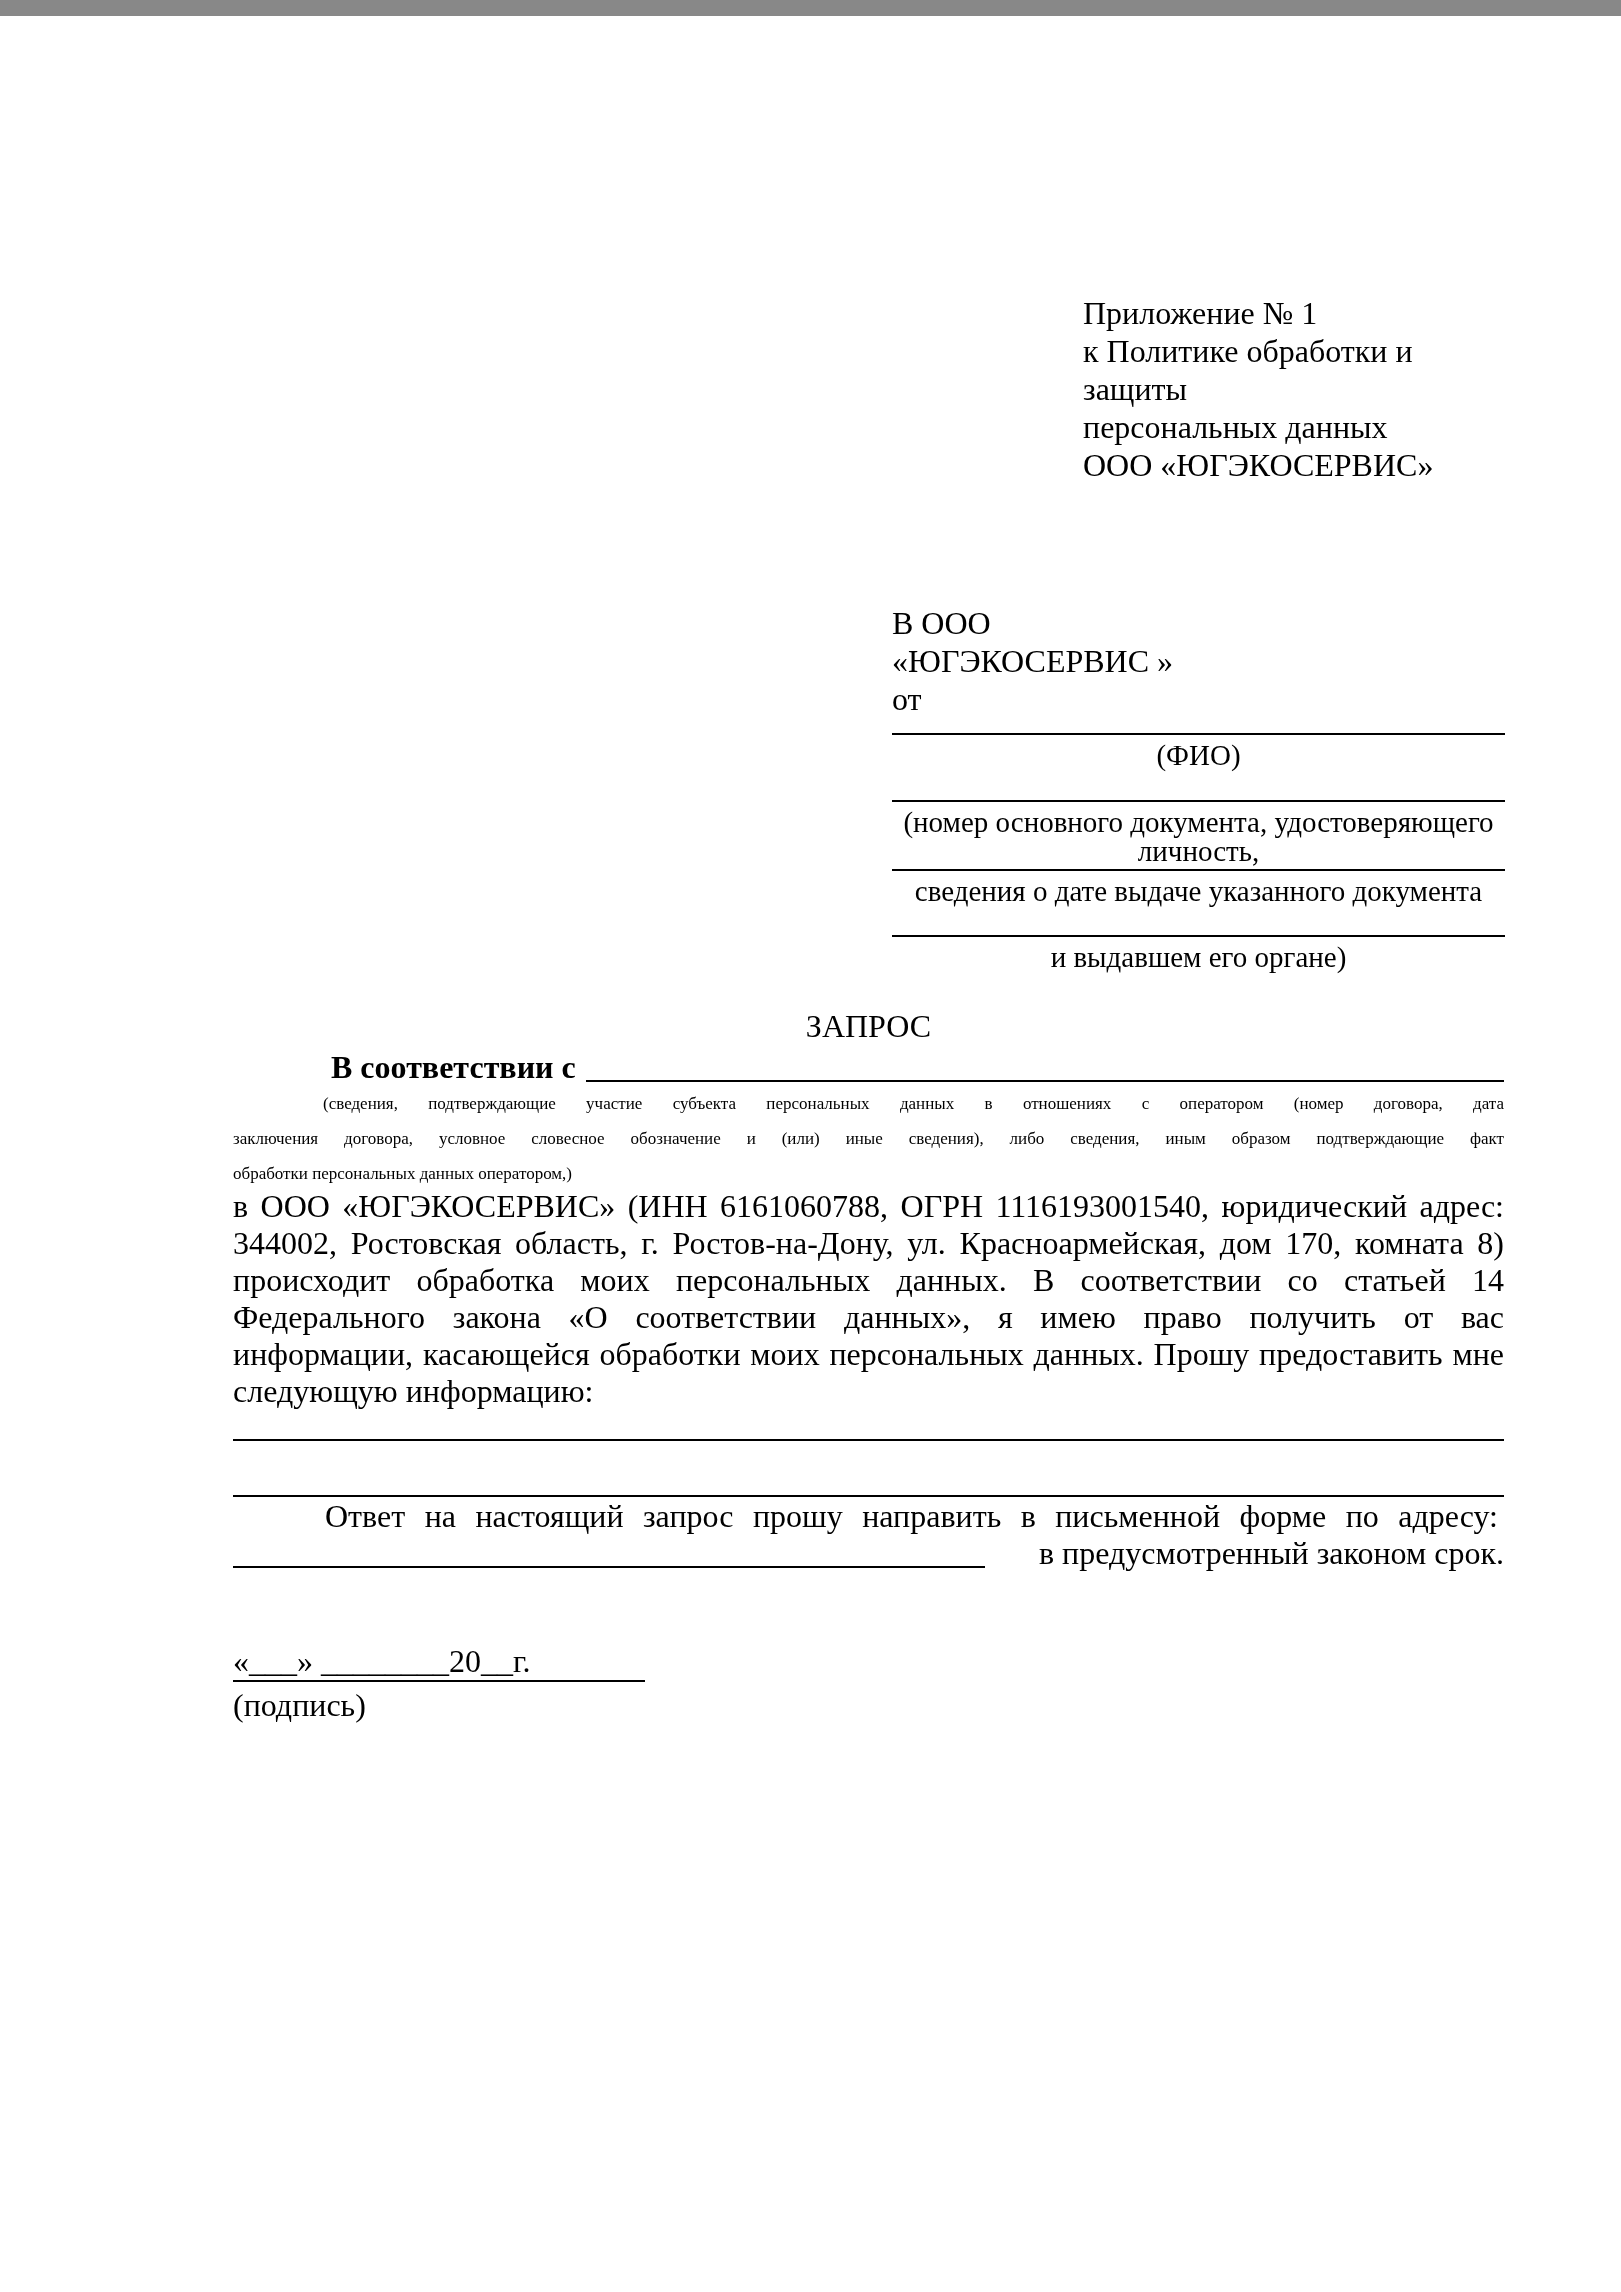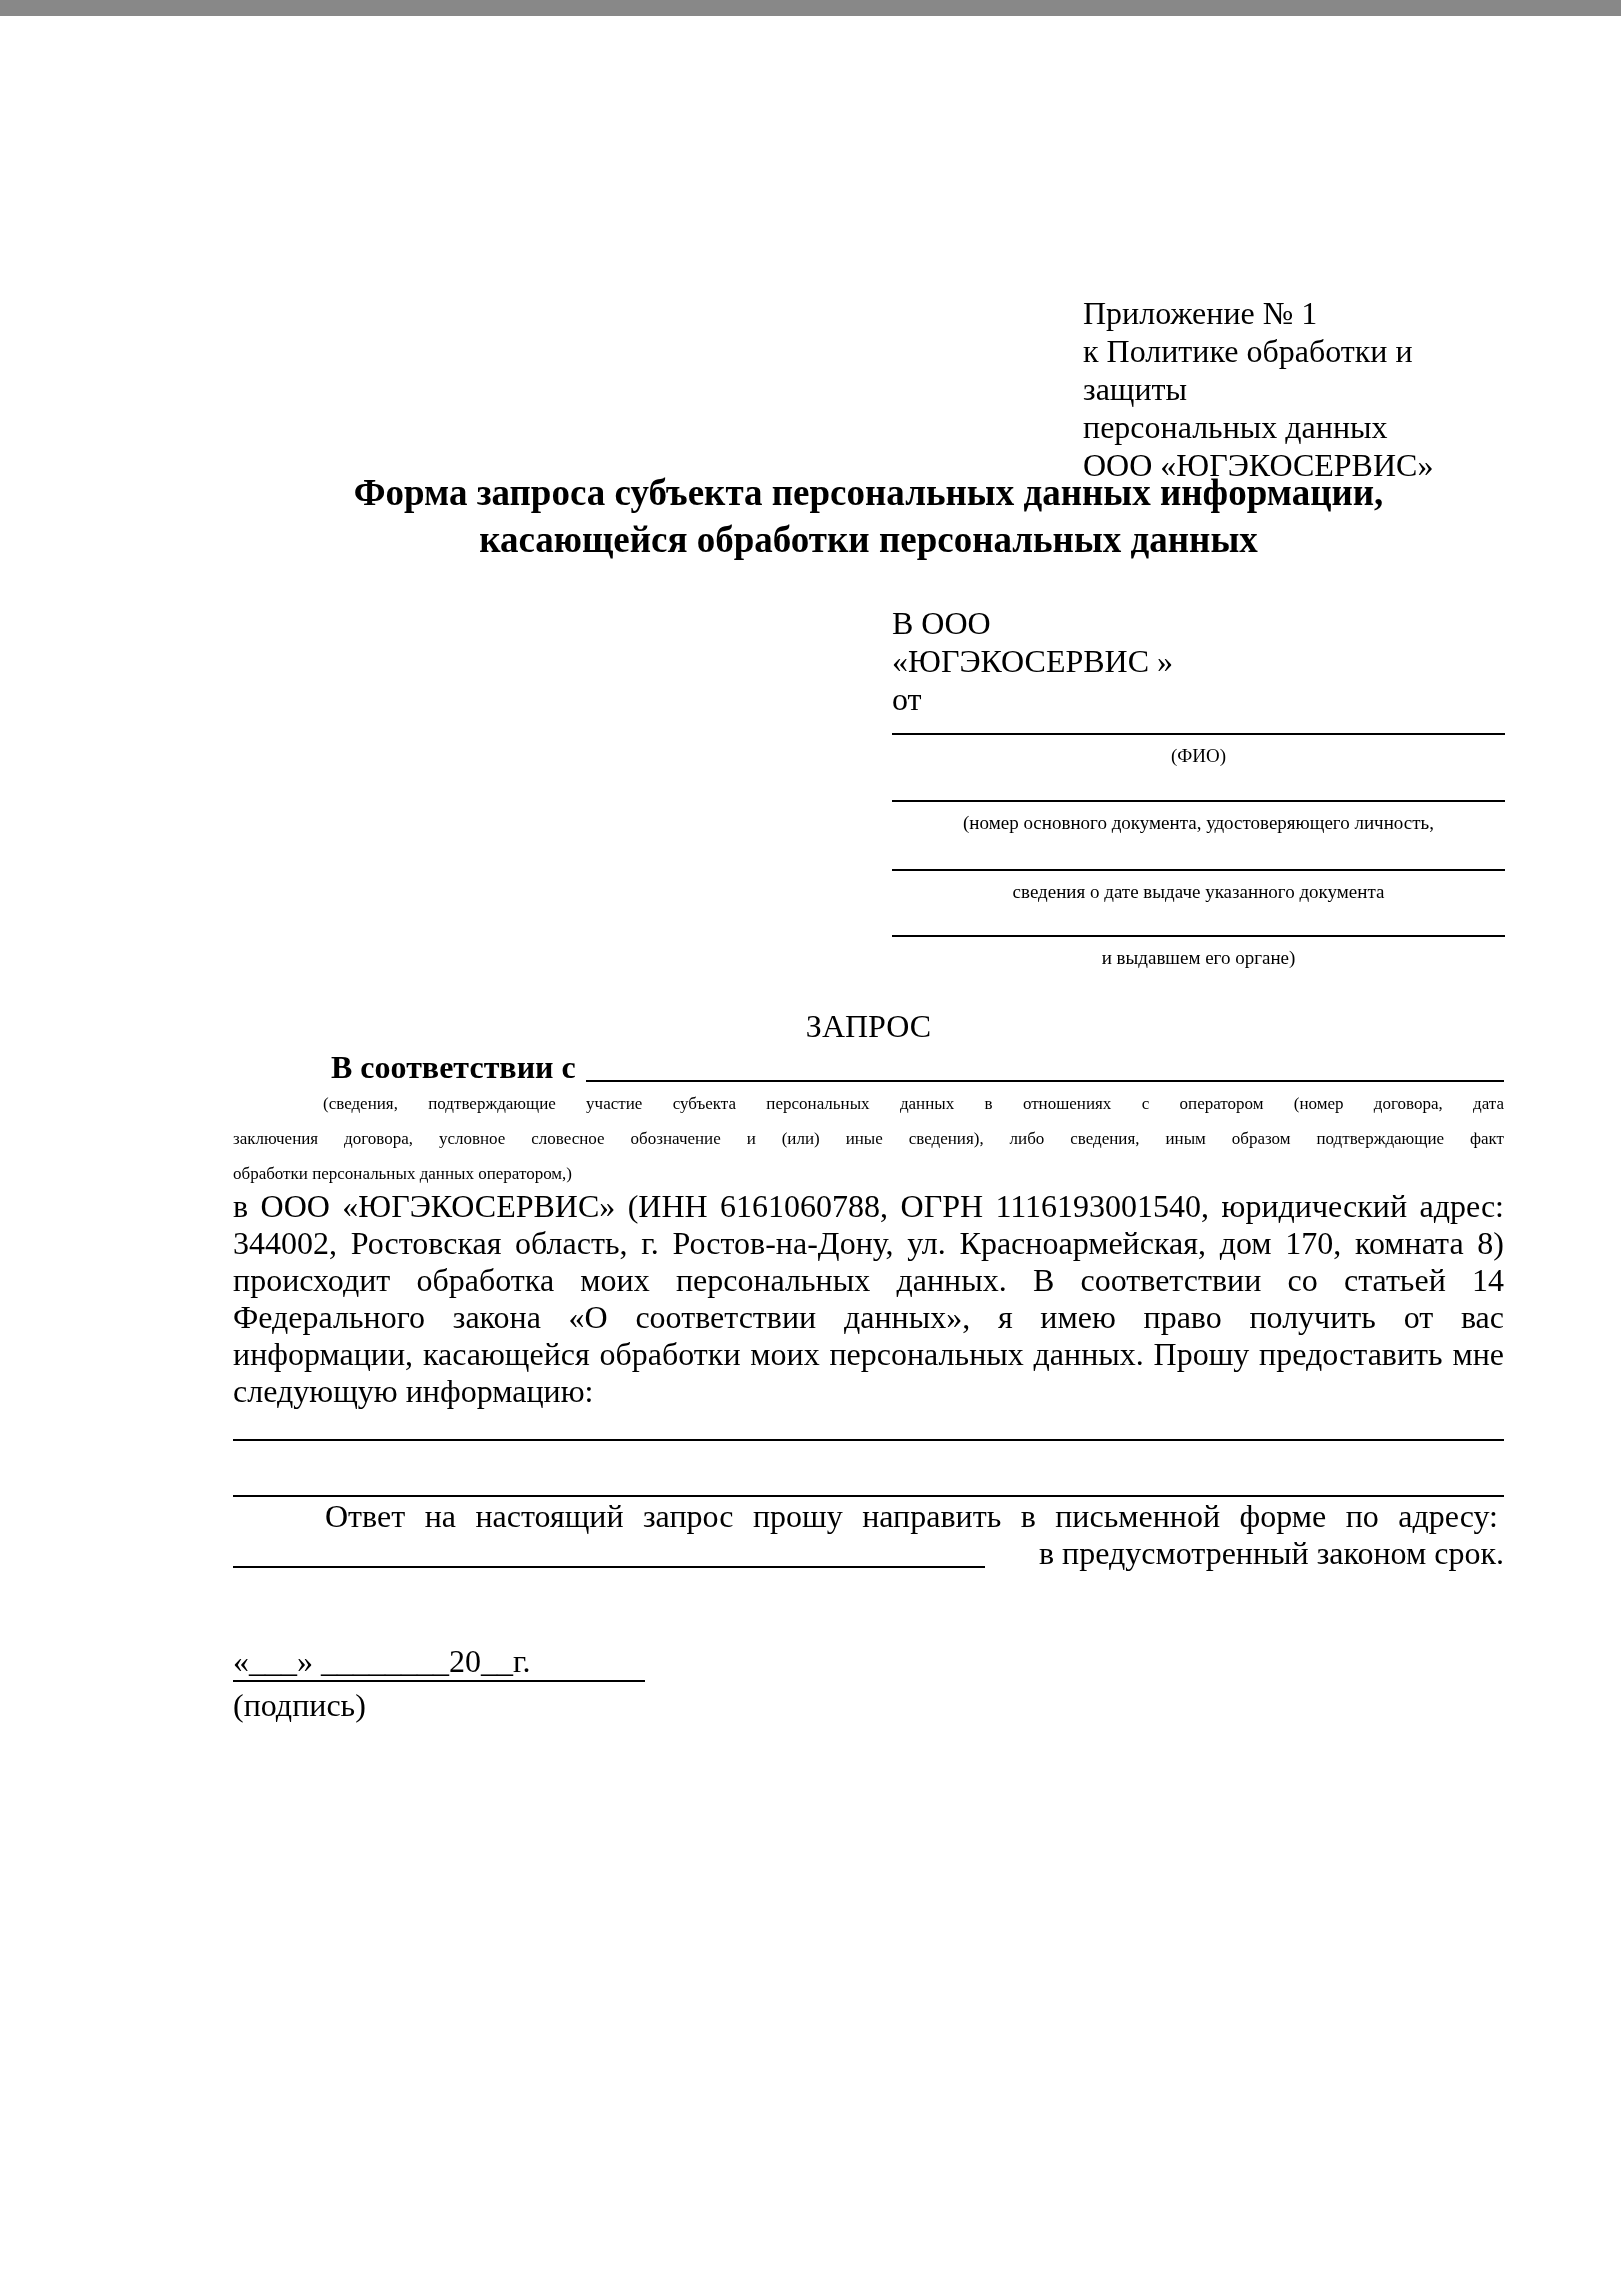--- a/index.html
+++ b/index.html
@@ -14,21 +14,21 @@
     overflow:hidden;
   }
   .abs{position:absolute;}
   
   .appendix{left:1083px;top:278px;width:431px;line-height:38px;}
   
   .doc-title{left:233px;top:453px;width:1271px;text-align:center;font-weight:bold;font-size:37px;line-height:47px;}
   
   .addressee{left:892px;top:588px;width:613px;line-height:38px;}
   .rule{height:0;border-top:2.9px solid #000;left:892px;width:613px;}
-  .cap{left:892px;width:613px;text-align:center;font-size:19px;line-height:29px;}
+  .cap{left:892px;width:613px;text-align:center;font-size:29px;line-height:29px;}
   .rule-a{top:717px;} .cap-a{top:725px;}
   .rule-b{top:784px;} .cap-b{top:792px;}
   .rule-c{top:853px;} .cap-c{top:861px;}
   .rule-d{top:919px;} .cap-d{top:927px;}
   
   .request-heading{left:233px;top:992px;width:1271px;text-align:center;line-height:37px;}
   .row{display:flex;left:233px;width:1271px;}
   .intro-row{top:1033px;line-height:37px;}
   .intro-row .lead{padding-left:98px;white-space:nowrap;font-weight:bold;}
   .fill{flex:1;align-self:stretch;border-bottom:2.9px solid #000;margin:0 0 3.9px 9.8px;}
@@ -56,24 +56,20 @@
 
 <div class="page">
 
   <div class="abs appendix">
     <div>Приложение № 1</div>
     <div>к Политике обработки и защиты</div>
     <div>персональных данных</div>
     <div>ООО «ЮГЭКОСЕРВИС»</div>
   </div>
 
-  <div class="abs doc-title">
-    <div>Форма запроса субъекта персональных данных информации,</div>
-    <div>касающейся обработки персональных данных</div>
-  </div>
 
   <div class="abs addressee">
     <div>В ООО</div>
     <div>«ЮГЭКОСЕРВИС »</div>
     <div>от</div>
   </div>
 
   <div class="abs rule rule-a"></div>
   <div class="abs cap cap-a">(ФИО)</div>
 

